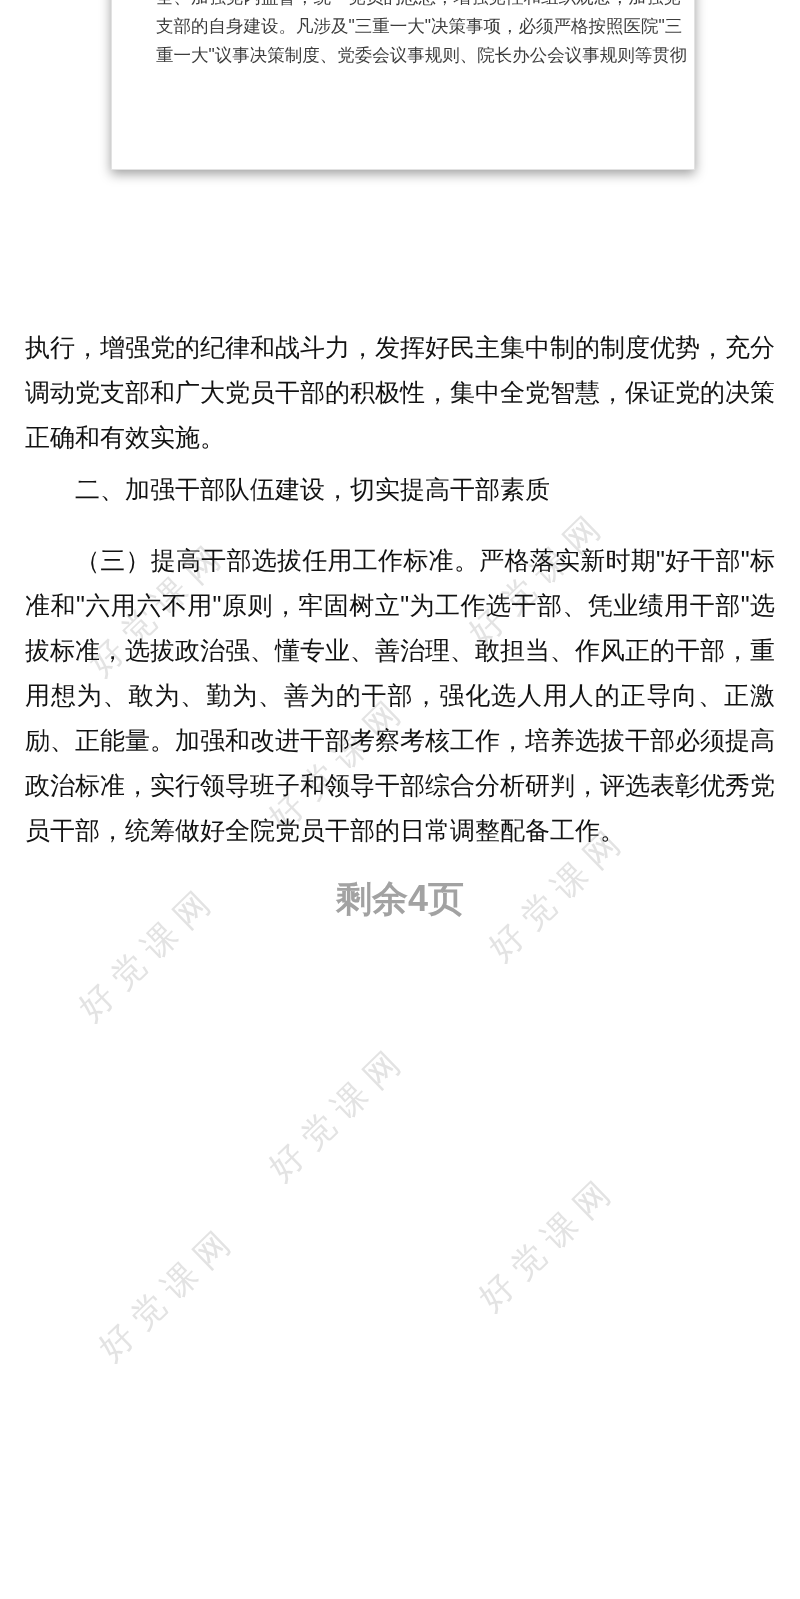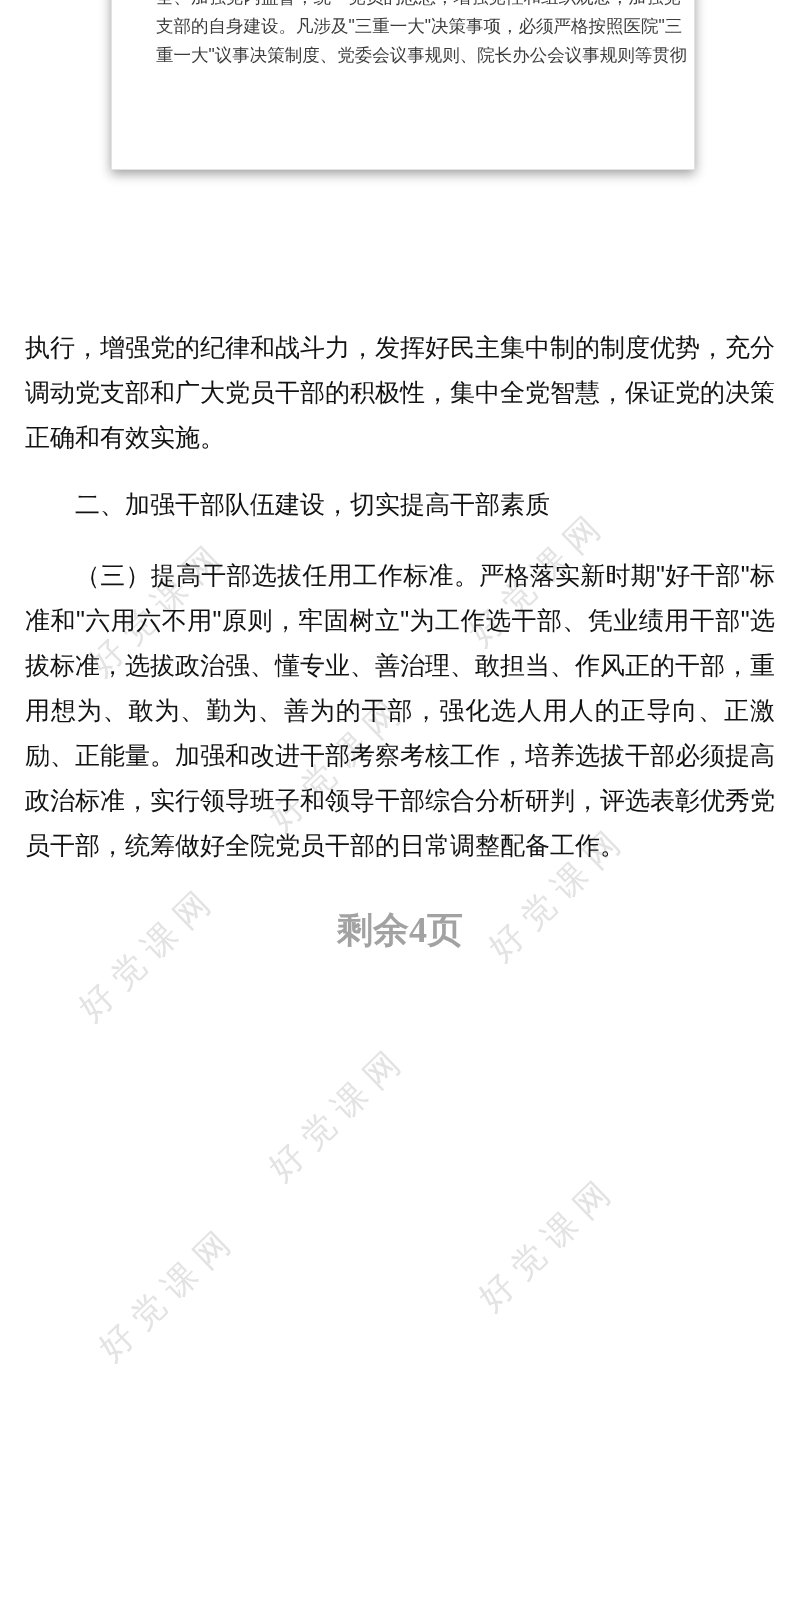--- a/index.html
+++ b/index.html
@@ -53,34 +53,33 @@
     z-index: 1;
     padding: 325px 25px 0 25px;
     font-size: 25px;
     line-height: 45px;
     color: #121212;
     text-align: justify;
   }
   .doc-body p { margin: 0; }
   .doc-body p.body { text-indent: 2em; }
   .doc-body p.body-cont { text-indent: 0; }
-  .doc-body p.heading { margin: 22px 0 26px 0; text-indent: 2em; }
+  .doc-body p.heading { margin: 7px 0 26px 0; text-indent: 2em; }
 
   
   .footer {
     position: relative;
     z-index: 1;
-    margin-top: 38px;
+    margin-top: 22px;
     display: flex;
     justify-content: center;
     gap: 56px;
     font-size: 36px;
     font-weight: bold;
     color: #a2a2a2;
-    font-family: Liberation Serif, serif;
   }
 </style>
 </head>
 <body>
 
 <div class="wm-layer" id="wm-layer">
     <span class="wm" style="left: 70px; top: 585px;">好党课网</span>
     <span class="wm" style="left: 450px; top: 555px;">好党课网</span>
     <span class="wm" style="left: 250px; top: 740px;">好党课网</span>
     <span class="wm" style="left: 60px; top: 930px;">好党课网</span>

